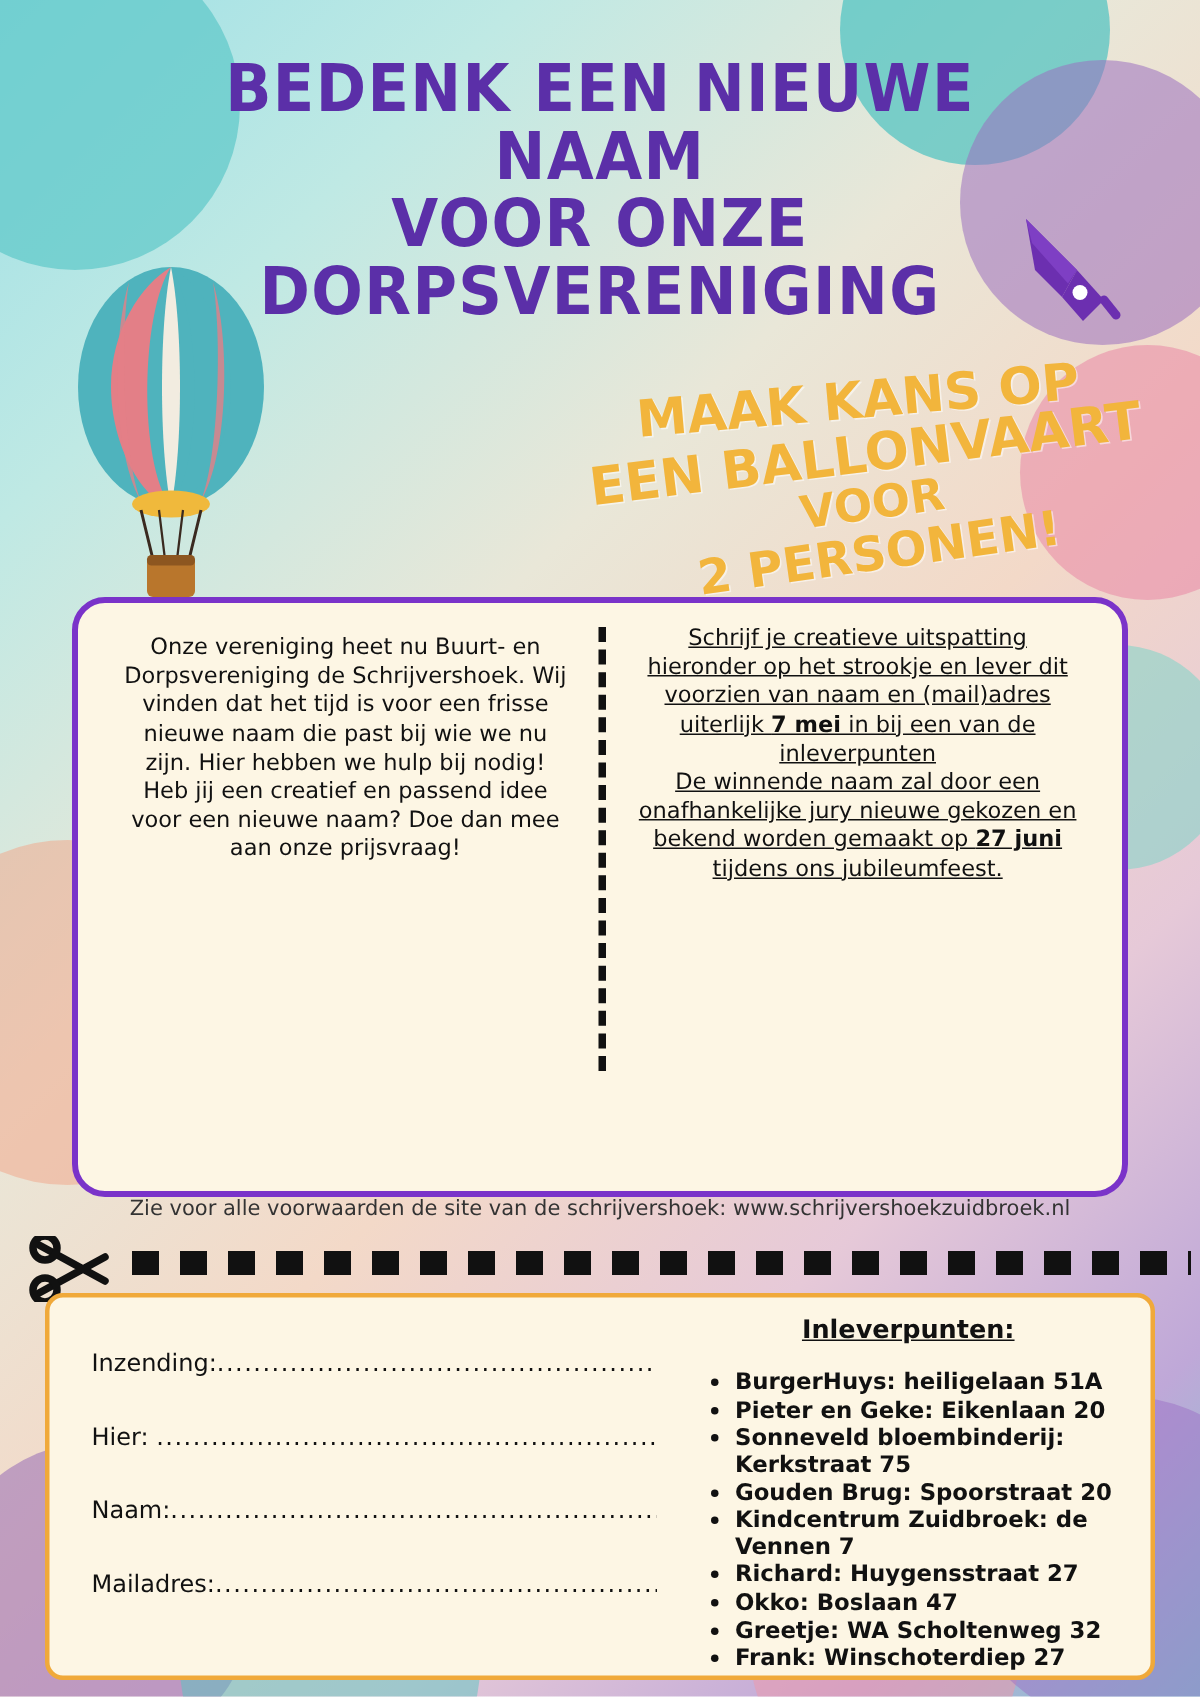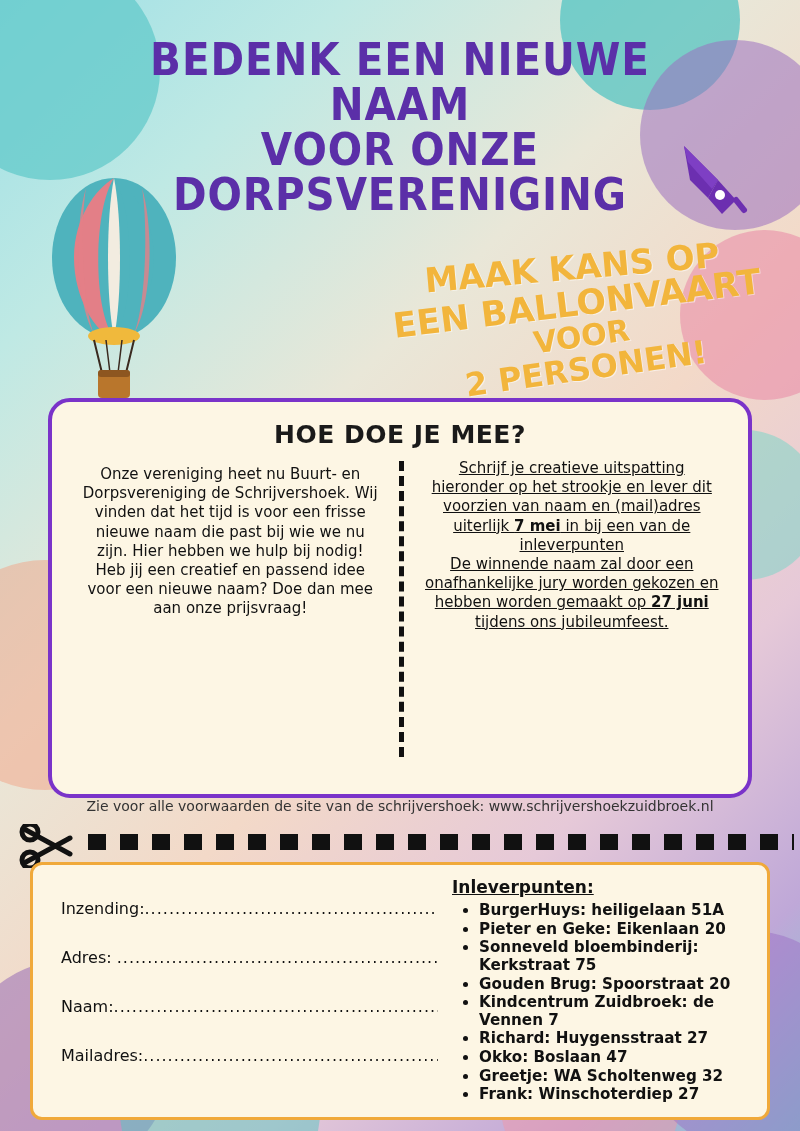--- a/index.html
+++ b/index.html
@@ -119,24 +119,24 @@
     border:3px solid #f0a93a;
     border-radius:12px;
     display:flex;
   }
   #form-left { width:415px; padding:34px 10px 10px 28px; font-size:16px; color:#111; }
   .form-line { margin-bottom:30px; white-space:nowrap; overflow:hidden; }
   .dots { letter-spacing:1px; }
 
   #form-right { flex:1; padding:10px 8px 6px 4px; }
   #ip-title {
-    text-align:left; font-weight:900; font-size:17px; text-decoration:underline;
+    text-align:center; font-weight:900; font-size:17px; text-decoration:underline;
     margin:2px 0 3px 0; color:#111;
   }
-  #ip-list { margin:5px; padding-left:22px; }
+  #ip-list { margin:16px; padding-left:22px; }
   #ip-list li { font-weight:900; font-size:15.2px; line-height:1.16; color:#111; margin-bottom:1px; }
 </style>
 </head>
 <body>
 
 <div class="blob" id="blob-teal-tl"></div>
 <div class="blob" id="blob-teal-tr2"></div>
 <div class="blob" id="blob-purple-tr"></div>
 <div class="blob" id="blob-pink-r"></div>
 <div class="blob" id="blob-mint-m"></div>
@@ -177,28 +177,27 @@
 </svg>
 
 <div id="banner">
   <span class="bl b1">MAAK KANS OP</span>
   <span class="bl b2">EEN BALLONVAART</span>
   <span class="bl b3">VOOR</span>
   <span class="bl b4">2 PERSONEN!</span>
 </div>
 
 <div id="card">
-  <div id="card-title">HOE DOE JE MEE?</div>
   <div id="card-cols">
     <div class="col left">Onze vereniging heet nu Buurt- en Dorpsvereniging de Schrijvershoek. Wij vinden dat het tijd is voor een frisse nieuwe naam die past bij wie we nu zijn. Hier hebben we hulp bij nodig!
 Heb jij een creatief en passend idee voor een nieuwe naam? Doe dan mee aan onze prijsvraag!</div>
     <div id="col-divider"></div>
     <div class="col right">
       <span>Schrijf je creatieve uitspatting hieronder op het strookje en lever dit voorzien van naam en (mail)adres uiterlijk </span><span class="b">7 mei</span><span> in bij een van de inleverpunten</span><br>
-      <span>De winnende naam zal door een onafhankelijke jury worden gekozen en hebben worden gemaakt op </span><span class="b">27 juni</span><span> tijdens ons jubileumfeest.</span>
+      <span>De winnende naam zal door een onafhankelijke jury nieuwe gekozen en bekend worden gemaakt op </span><span class="b">27 juni</span><span> tijdens ons jubileumfeest.</span>
     </div>
   </div>
 </div>
 
 <div id="site-line">Zie voor alle voorwaarden de site van de schrijvershoek: www.schrijvershoekzuidbroek.nl</div>
 
 <div id="cut-row">
   <svg id="scissors" viewBox="0 0 70 44">
     <path d="M8 6 L52 30 M8 38 L52 14" stroke="#111" stroke-width="5" stroke-linecap="round" fill="none"></path>
     <circle cx="12" cy="8" r="8" fill="none" stroke="#111" stroke-width="5"></circle>
@@ -206,21 +205,21 @@
   </svg>
   <div id="cut-dashes"></div>
 </div>
 
 <div id="form-box">
   <div id="form-left">
     <div class="form-line">
       <span>Inzending:</span><span class="dots">.................................................................</span>
     </div>
     <div class="form-line">
-      <span>Adres: </span><span class="dots">..............................................................</span>
+      <span>Hier: </span><span class="dots">..............................................................</span>
     </div>
     <div class="form-line">
       <span>Naam:</span><span class="dots">................................................................</span>
     </div>
     <div class="form-line">
       <span>Mailadres:</span><span class="dots">............................................................</span>
     </div>
   </div>
   <div id="form-right">
     <div id="ip-title">Inleverpunten:</div>

